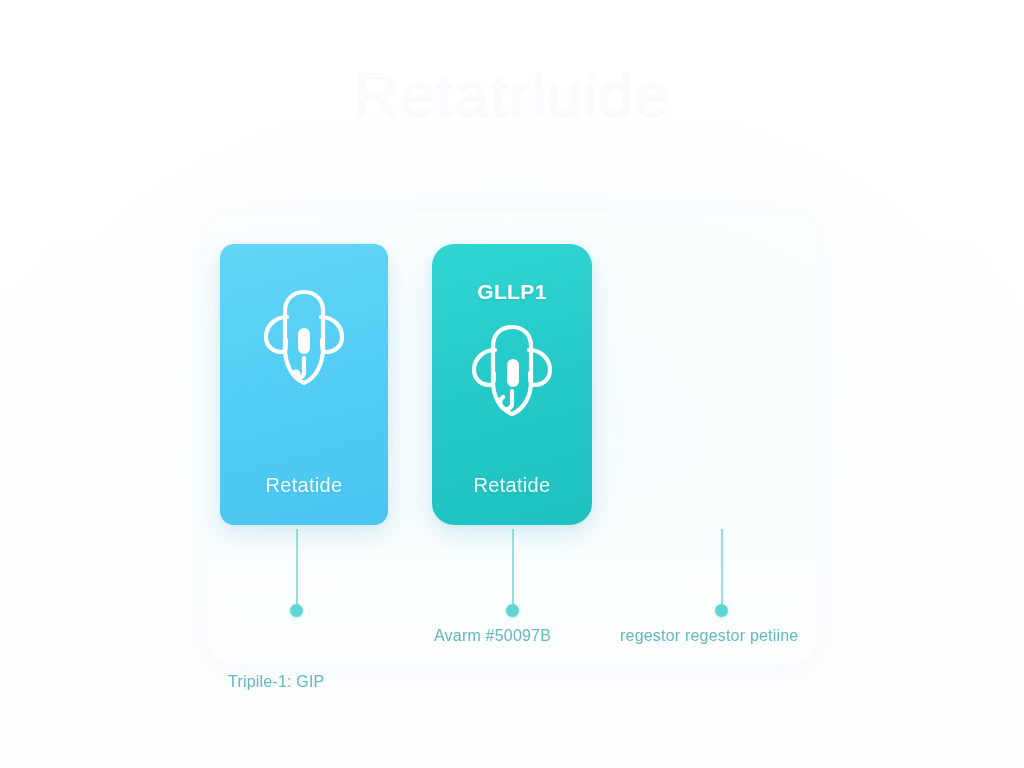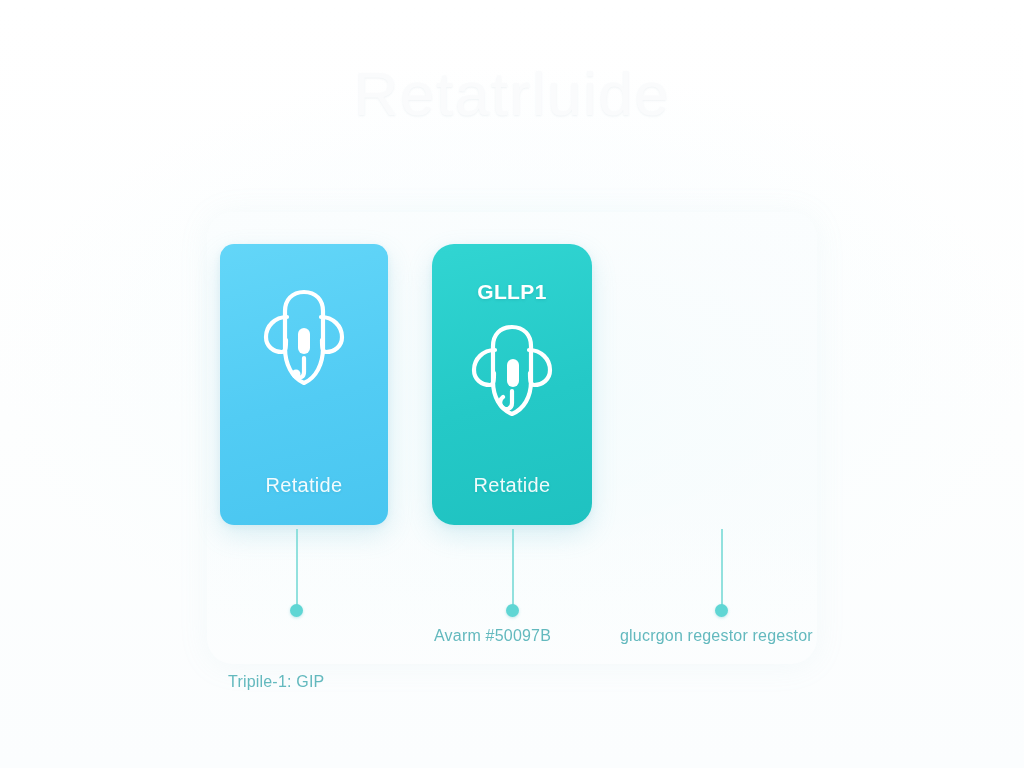--- a/index.html
+++ b/index.html
@@ -192,14 +192,14 @@
   <div class="connector-line" style="left:512px;"></div>
   <div class="connector-dot" style="left:506px;"></div>
 
   <div class="connector-line" style="left:721px;"></div>
   <div class="connector-dot" style="left:715px;"></div>
 </div>
 
 <div class="captions">
   <div class="caption cap-1">Tripile-1: GIP</div>
   <div class="caption cap-2">Avarm #50097B</div>
-  <div class="caption cap-3">glucrgon regestor regestor</div>
+  <div class="caption cap-3">regestor regestor petiine</div>
 </div>
 
 </body></html>

